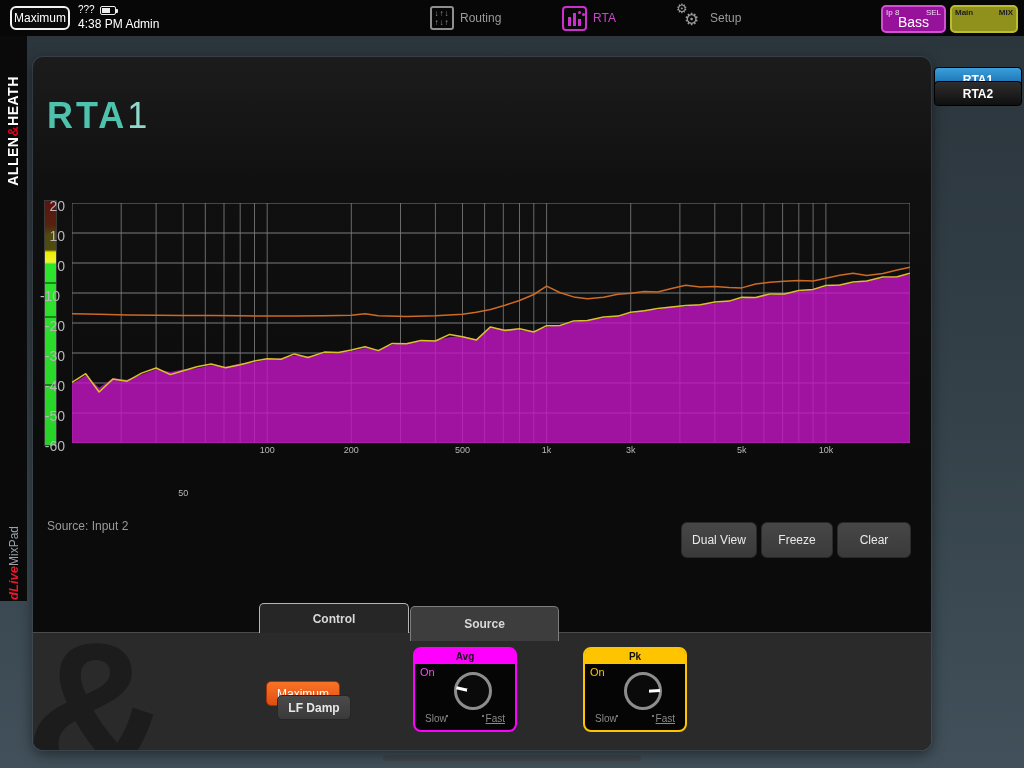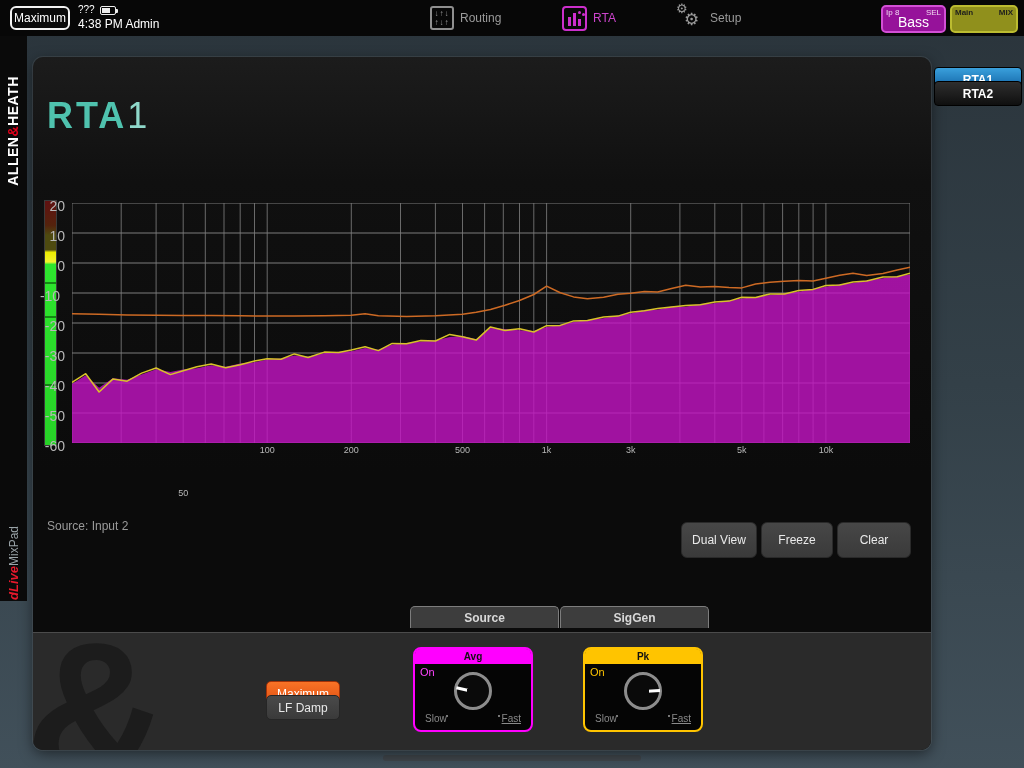--- a/index.html
+++ b/index.html
@@ -68,32 +68,32 @@
   .ylabel { position:absolute; width:30px; left:2px; text-align:right; font-size:14px; color:#b8b8b8; }
   .xlabel { position:absolute; top:388px; font-size:9px; color:#b8b8b8; transform:translateX(-50%); }
   .meter { left:11px; top:143px; width:13px; height:246px; border:1px solid #3a3a3a; }
   .notch { position:absolute; left:0; width:100%; height:2px; background:rgba(0,60,0,0.55); }
 
   .source-label { left:14px; top:462px; font-size:12px; color:#9a9a9a; }
   .actbtn { top:465px; height:36px; background:linear-gradient(#474747,#3a3a3a); border:1px solid #2a2a2a;
     border-radius:6px; color:#eaeaea; font-size:12px; display:flex; align-items:center; justify-content:center; }
 
   
-  .btab { top:549px; height:22px; background:#3d3d3d; border:1px solid #7d7d7d; border-bottom:none;
+  .btab { top:549px; height:35px; background:#3d3d3d; border:1px solid #7d7d7d; border-bottom:none;
     border-radius:5px 5px 0 0; color:#d8d8d8; font-size:12px; font-weight:bold;
     display:flex; align-items:center; justify-content:center; z-index:2; }
   .btab.active { top:546px; height:30px; background:#262626; border-color:#b5b5b5; z-index:3; }
 
   
   .smallbtn { width:74px; height:25px; border-radius:5px; color:#fff; font-size:12px;
     display:flex; align-items:center; justify-content:center; z-index:4; }
   .orange { background:linear-gradient(#f97326,#e04e12); border:1px solid #a33208;margin-top:22px; }
   .graybtn { background:linear-gradient(#4a4a4a,#3a3a3a); border:1px solid #262626; color:#e8e8e8; }
 
-  .knobpanel { width:120px; height:85px; border-radius:8px; background:#050505; z-index:4; }
+  .knobpanel { width:104px; height:85px; border-radius:8px; background:#050505; z-index:4; }
   .knobpanel .hdr { height:15px; border-radius:5px 5px 0 0; color:#111; font-size:10px; font-weight:bold;
     display:flex; align-items:center; justify-content:center; }
   .knobpanel .on { position:absolute; left:5px; top:17px; font-size:11px; }
   .knob { position:absolute; left:39px; top:23px; width:38px; height:38px; border-radius:50%;
     border:3px solid #8d8d8d; background:#0a0a0a; }
   .ptr { position:absolute; left:50%; top:50%; width:17px; height:3px; margin-top:-1.5px;
     transform-origin:0 50%; background:linear-gradient(to right,transparent 35%,#fff 35%); }
   .kslow { position:absolute; left:10px; bottom:6px; font-size:10px; color:#8a8a8a; }
   .kfast { position:absolute; right:10px; bottom:6px; font-size:10px; color:#8a8a8a;text-decoration:underline; }
   .ktick { position:absolute; width:2px; height:2px; background:#777; bottom:13px; }
@@ -249,28 +249,28 @@
       <div class="xlabel" style="left: 708.825px;">5k</div>
       <div class="xlabel" style="left: 792.912px;">10k</div>
     </div>
 
   <div class="abs source-label">Source: Input 2</div>
 
   <div class="abs actbtn" style="left:648px;width:76px;">Dual View</div>
   <div class="abs actbtn" style="left:728px;width:72px;">Freeze</div>
   <div class="abs actbtn" style="left:804px;width:74px;">Clear</div>
 
+  <div class="abs btab active" style="left:226px;width:150px;">Control</div>
   <div class="abs btab" style="left:377px;width:149px;">Source</div>
-  <div class="abs btab" style="left:527px;width:149px;">SigGen</div>
 
   <div class="abs graysec"></div>
   <div class="abs watermark">&amp;</div>
 
   <div class="abs smallbtn orange" style="left:233px;top:602px;">Maximum</div>
-  <div class="abs smallbtn graybtn" style="left:233px;top:638px;">LF Damp</div>
+  <div class="abs smallbtn graybtn" style="left:244px;top:638px;font-weight:bold;">LF Damp</div>
 
   <div class="abs knobpanel" style="left:380px;top:590px;border:2px solid #ff00ff;">
     <div class="hdr" style="background:#ff00ff;">Avg</div>
     <div class="on" style="color:#ff44ff;">On</div>
     <div class="knob">
       <div class="ptr" style="transform: rotate(193deg);"></div>
     </div>
     <div class="kslow">Slow</div>
     <div class="kfast">Fast</div>
     <div class="ktick" style="left:31px;"></div>

